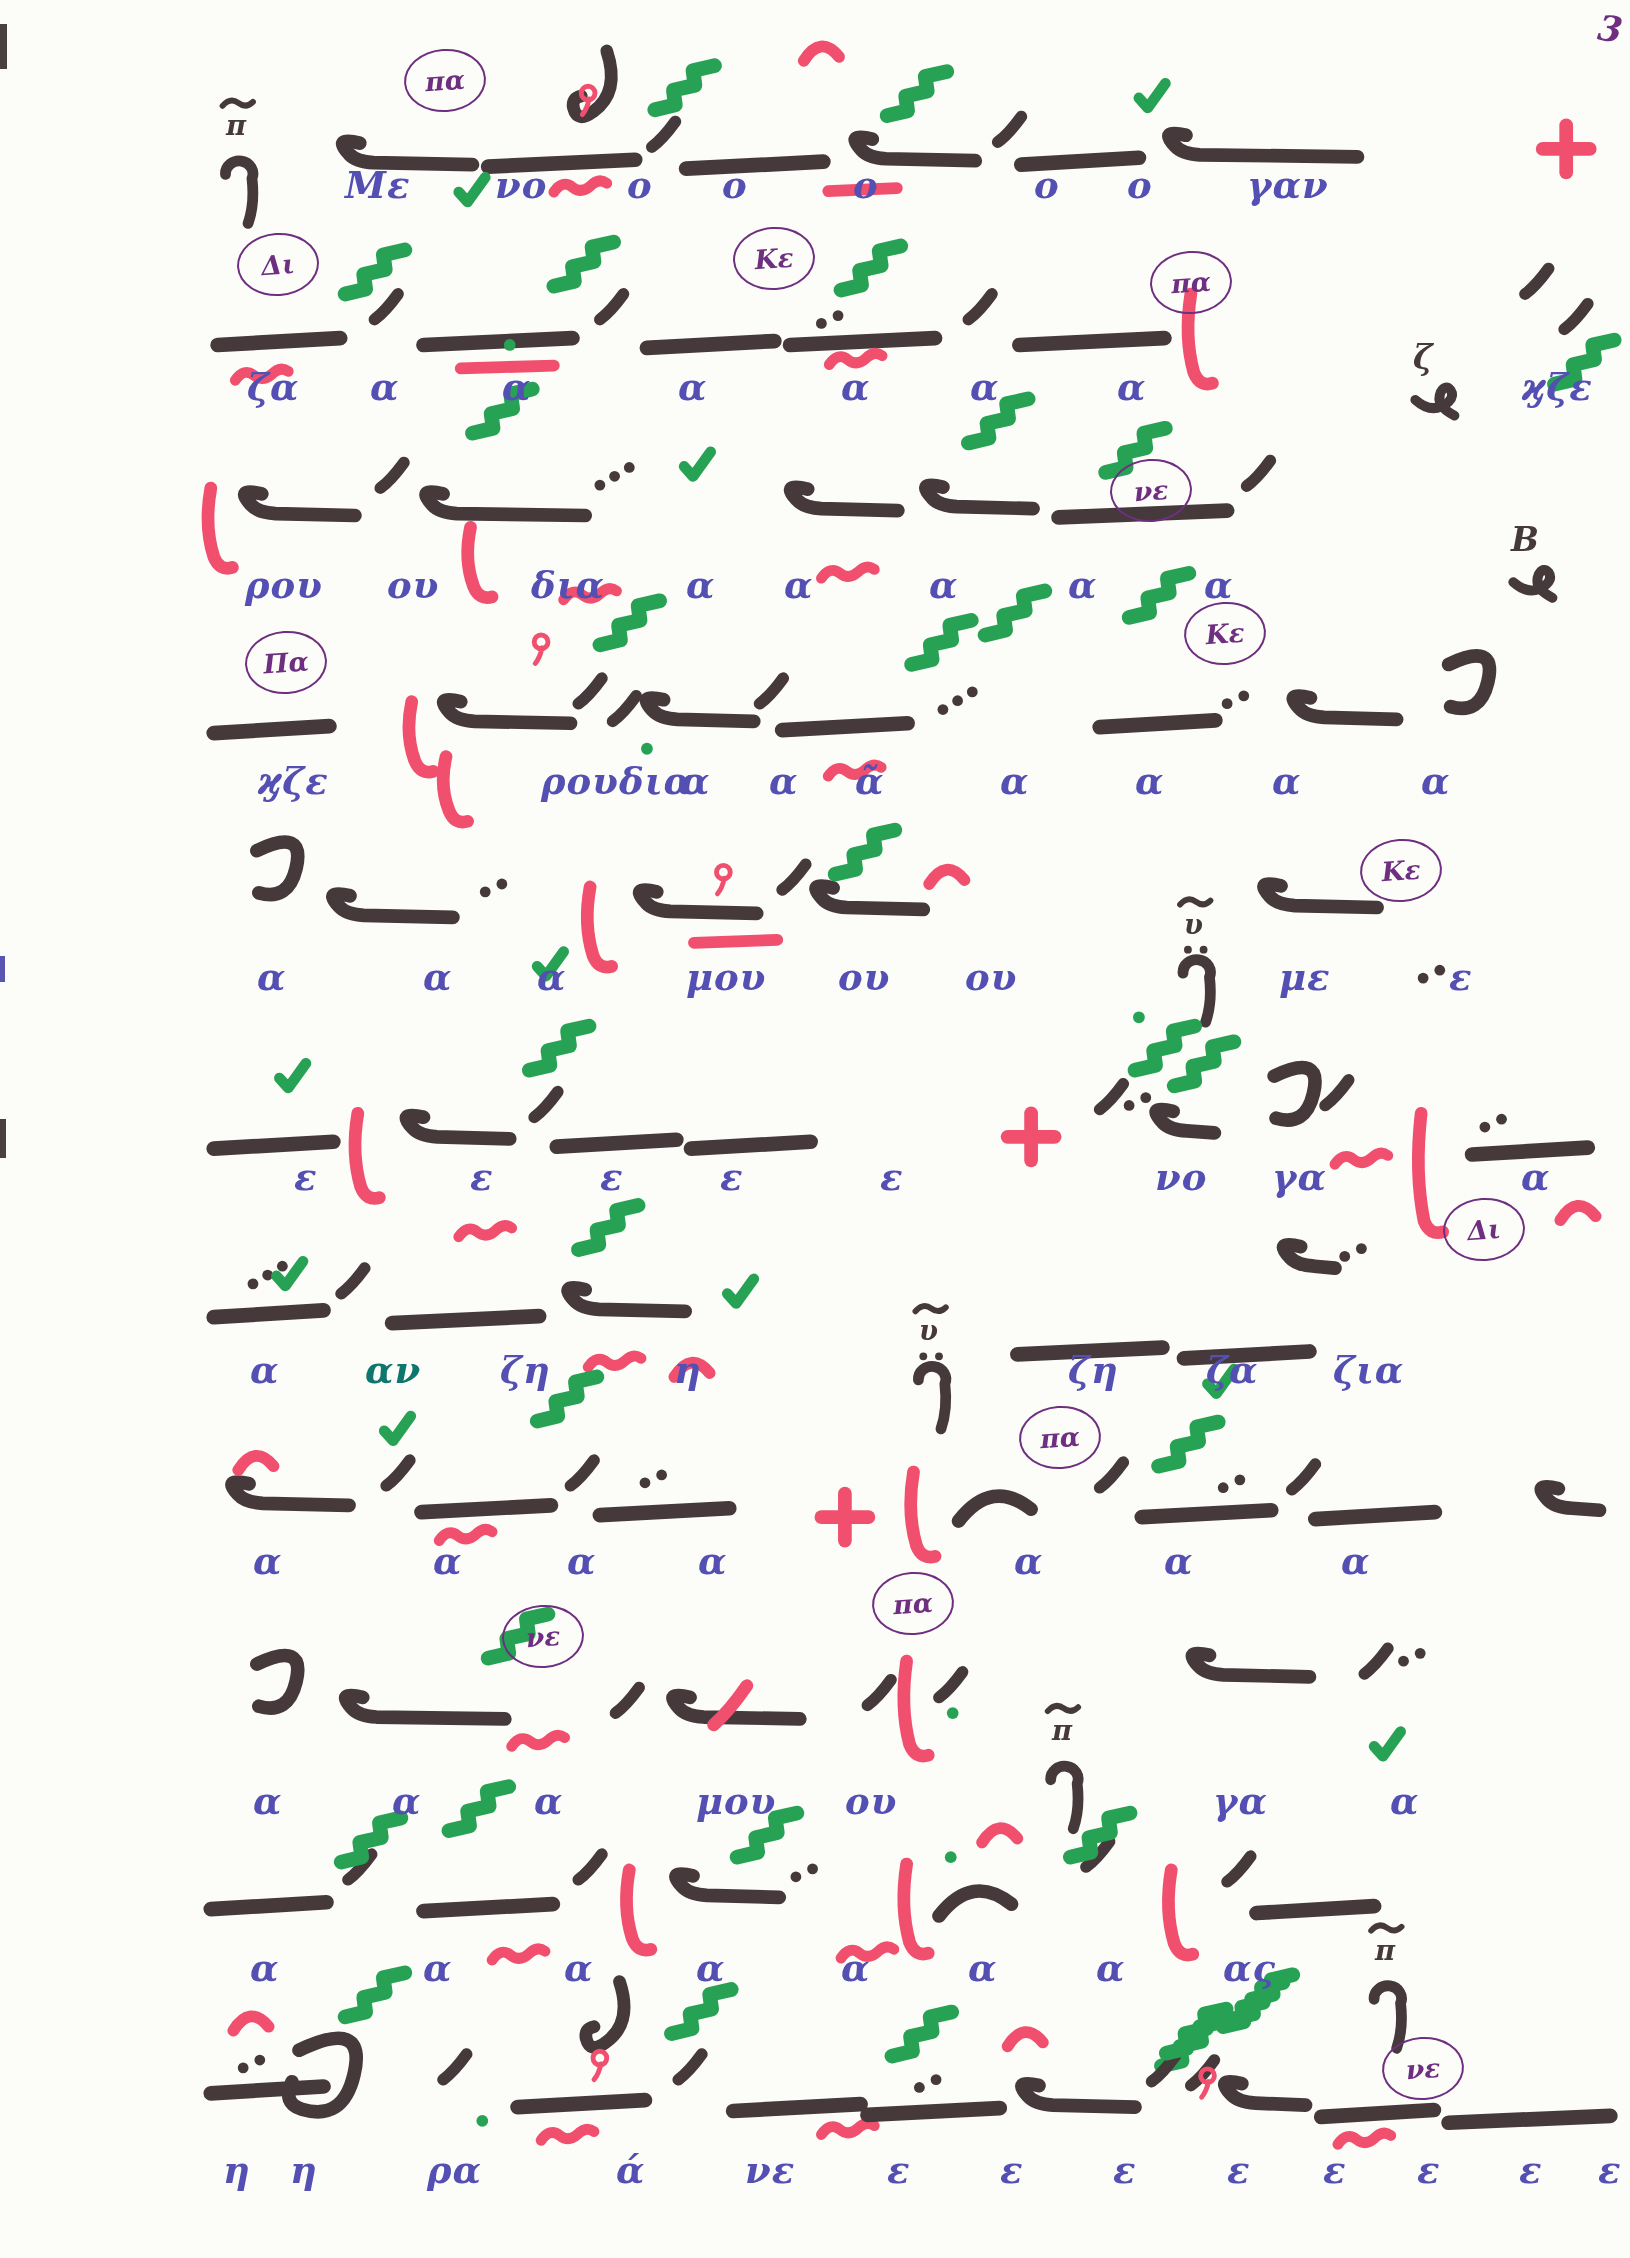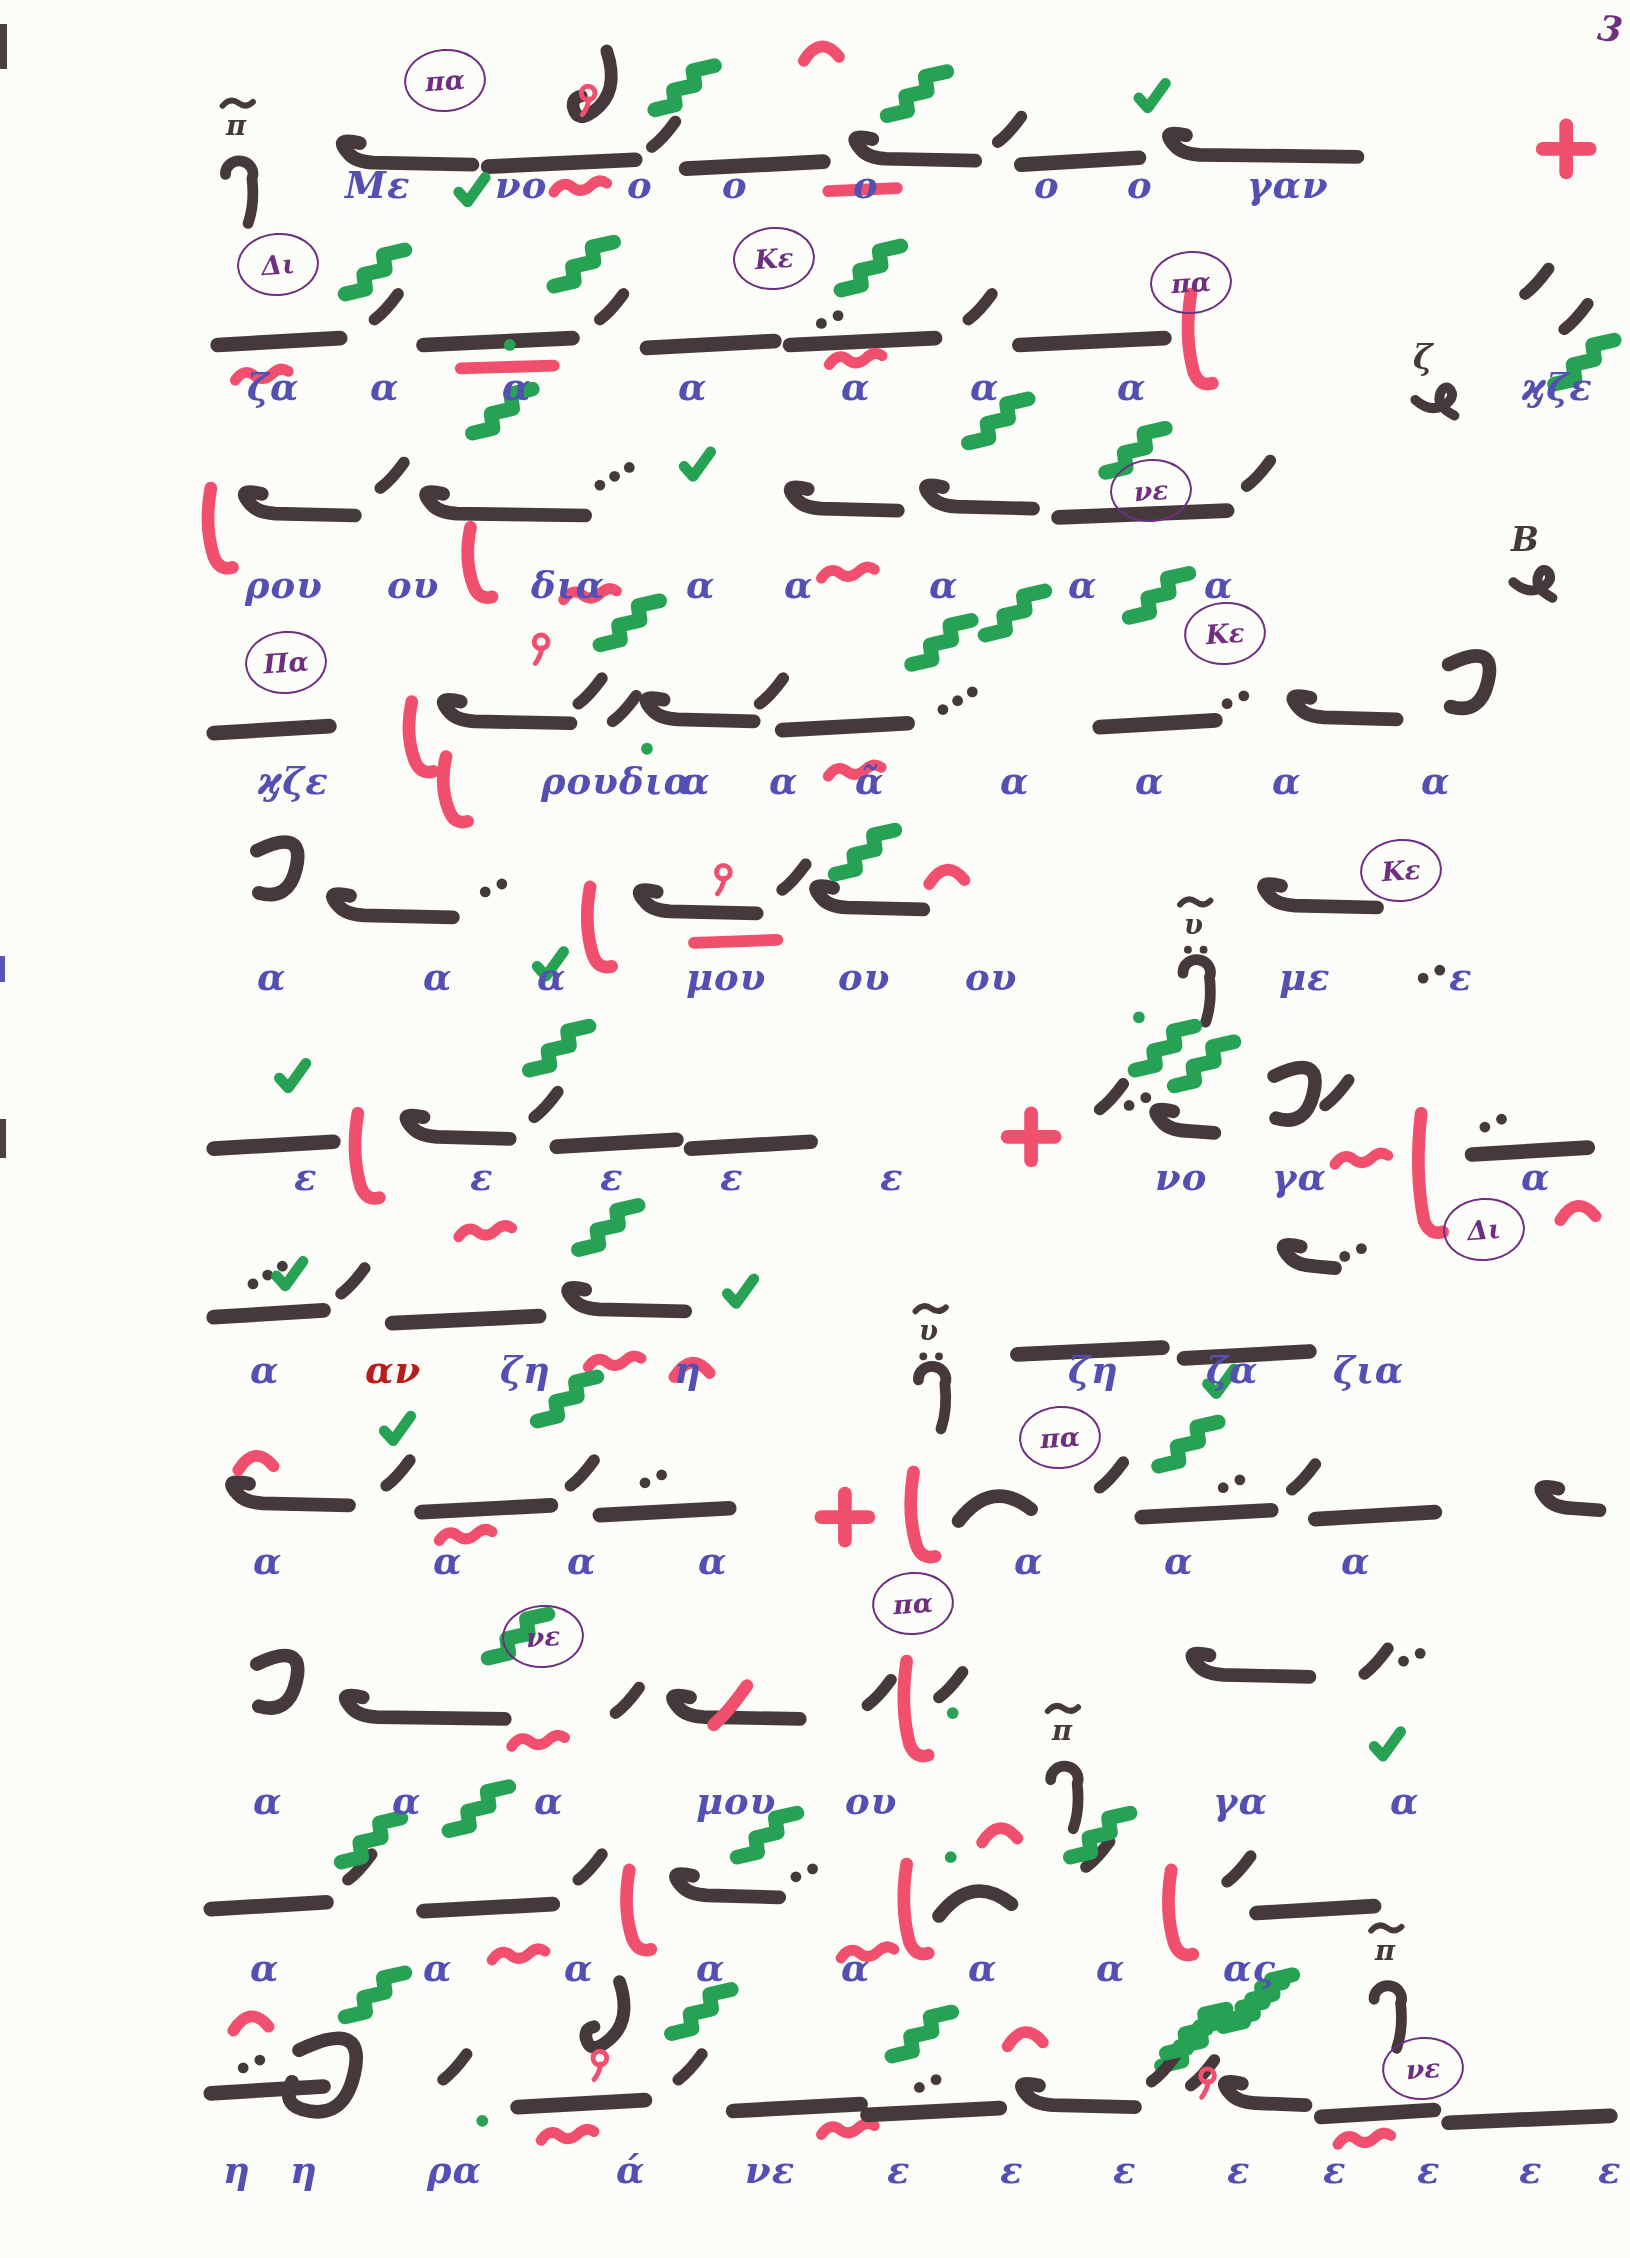--- a/index.html
+++ b/index.html
@@ -336,21 +336,21 @@
       <span class="lyric" style="left: 294px; top: 1159px; color: rgb(84, 79, 178);">ε</span>
       <span class="lyric" style="left: 470px; top: 1159px; color: rgb(84, 79, 178);">ε</span>
       <span class="lyric" style="left: 600px; top: 1159px; color: rgb(84, 79, 178);">ε</span>
       <span class="lyric" style="left: 720px; top: 1159px; color: rgb(84, 79, 178);">ε</span>
       <span class="lyric" style="left: 880px; top: 1159px; color: rgb(84, 79, 178);">ε</span>
       <span class="lyric" style="left: 1155px; top: 1159px; color: rgb(84, 79, 178);">νο</span>
       <span class="lyric" style="left: 1272px; top: 1159px; color: rgb(84, 79, 178);">γα</span>
       <span class="lyric" style="left: 1521px; top: 1159px; color: rgb(84, 79, 178);">α</span>
       <div class="circle-label" style="left: 1443px; top: 1198px; width: 78px; height: 59px; border: 2.9px solid rgb(111, 47, 128); color: rgb(111, 47, 128);">Δι</div>
       <span class="lyric" style="left: 250px; top: 1352px; color: rgb(84, 79, 178);">α</span>
-      <span class="lyric" style="left: 365px; top: 1352px; color: #b91c1c;">αν</span>
+      <span class="lyric" style="left: 365px; top: 1352px; color: #0f766e;">αν</span>
       <span class="lyric" style="left: 500px; top: 1352px; color: rgb(84, 79, 178);">ζη</span>
       <span class="lyric" style="left: 674px; top: 1352px; color: rgb(84, 79, 178);">η</span>
       <span class="lyric" style="left: 1068px; top: 1352px; color: rgb(84, 79, 178);">ζη</span>
       <span class="lyric" style="left: 1206px; top: 1352px; color: rgb(84, 79, 178);">ζα</span>
       <span class="lyric" style="left: 1333px; top: 1352px; color: rgb(84, 79, 178);">ζια</span>
       <span class="mart-letter" style="left: 919px; top: 1317px; color: rgb(70, 57, 60); font-size: 27.4px;">υ</span>
       <span class="lyric" style="left: 253px; top: 1543px; color: rgb(84, 79, 178);">α</span>
       <span class="lyric" style="left: 433px; top: 1543px; color: rgb(84, 79, 178);">α</span>
       <span class="lyric" style="left: 567px; top: 1543px; color: rgb(84, 79, 178);">α</span>
       <span class="lyric" style="left: 698px; top: 1543px; color: rgb(84, 79, 178);">α</span>

